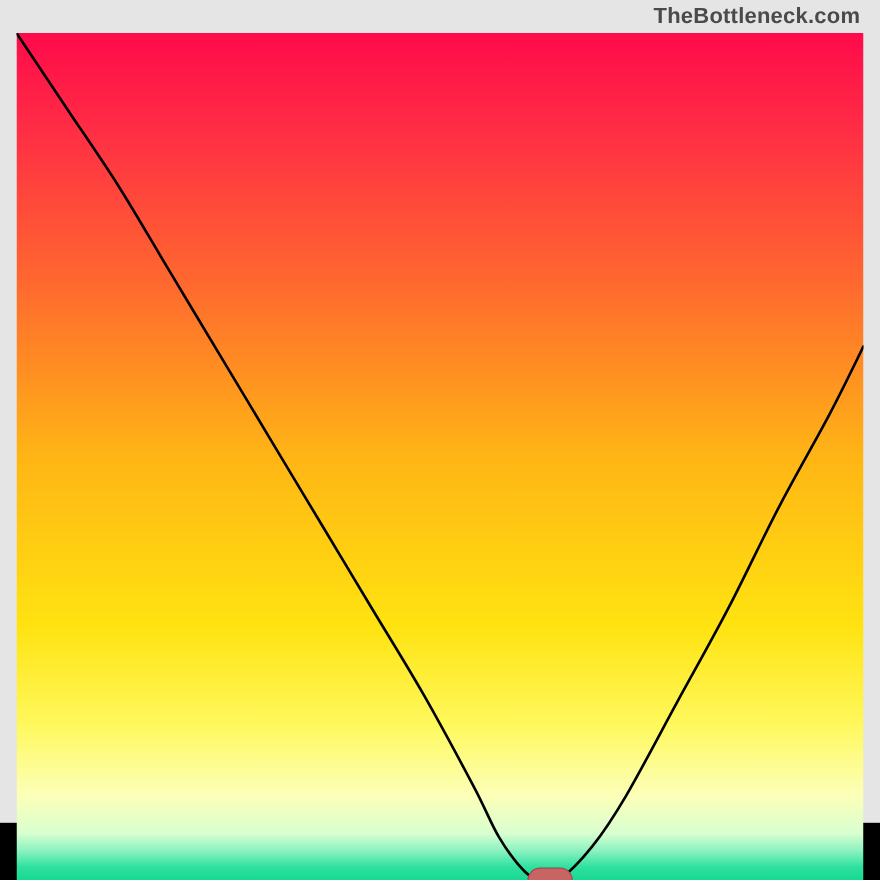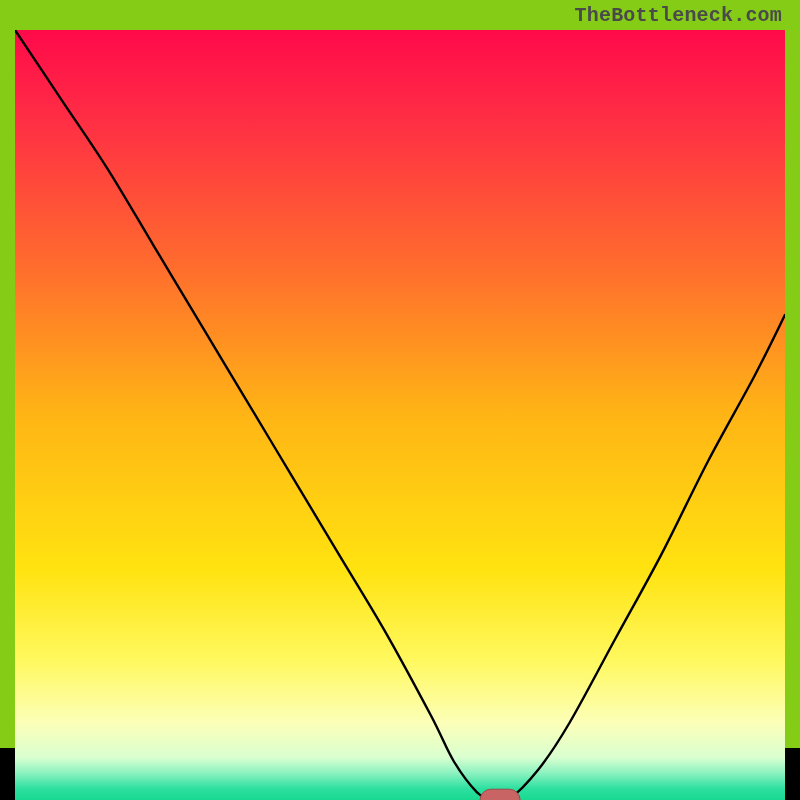--- a/index.html
+++ b/index.html
@@ -8,22 +8,21 @@
     width: 800px;
     height: 800px;
     background: #000;
     overflow: hidden;
     font-family: Arial, Helvetica, sans-serif;
   }
   .outer {
     width: 800px;
     height: 748px;
     position: relative;
-    background: #84cc16;
-    font-family: Liberation Mono, monospace;
+    background: #e5e5e5;
   }
   .watermark {
     position: absolute;
     top: 4px;
     right: 18px;
     color: #4a4a4a;
     font-size: 20px;
     font-weight: 600;
     letter-spacing: 0.2px;
     user-select: none;

